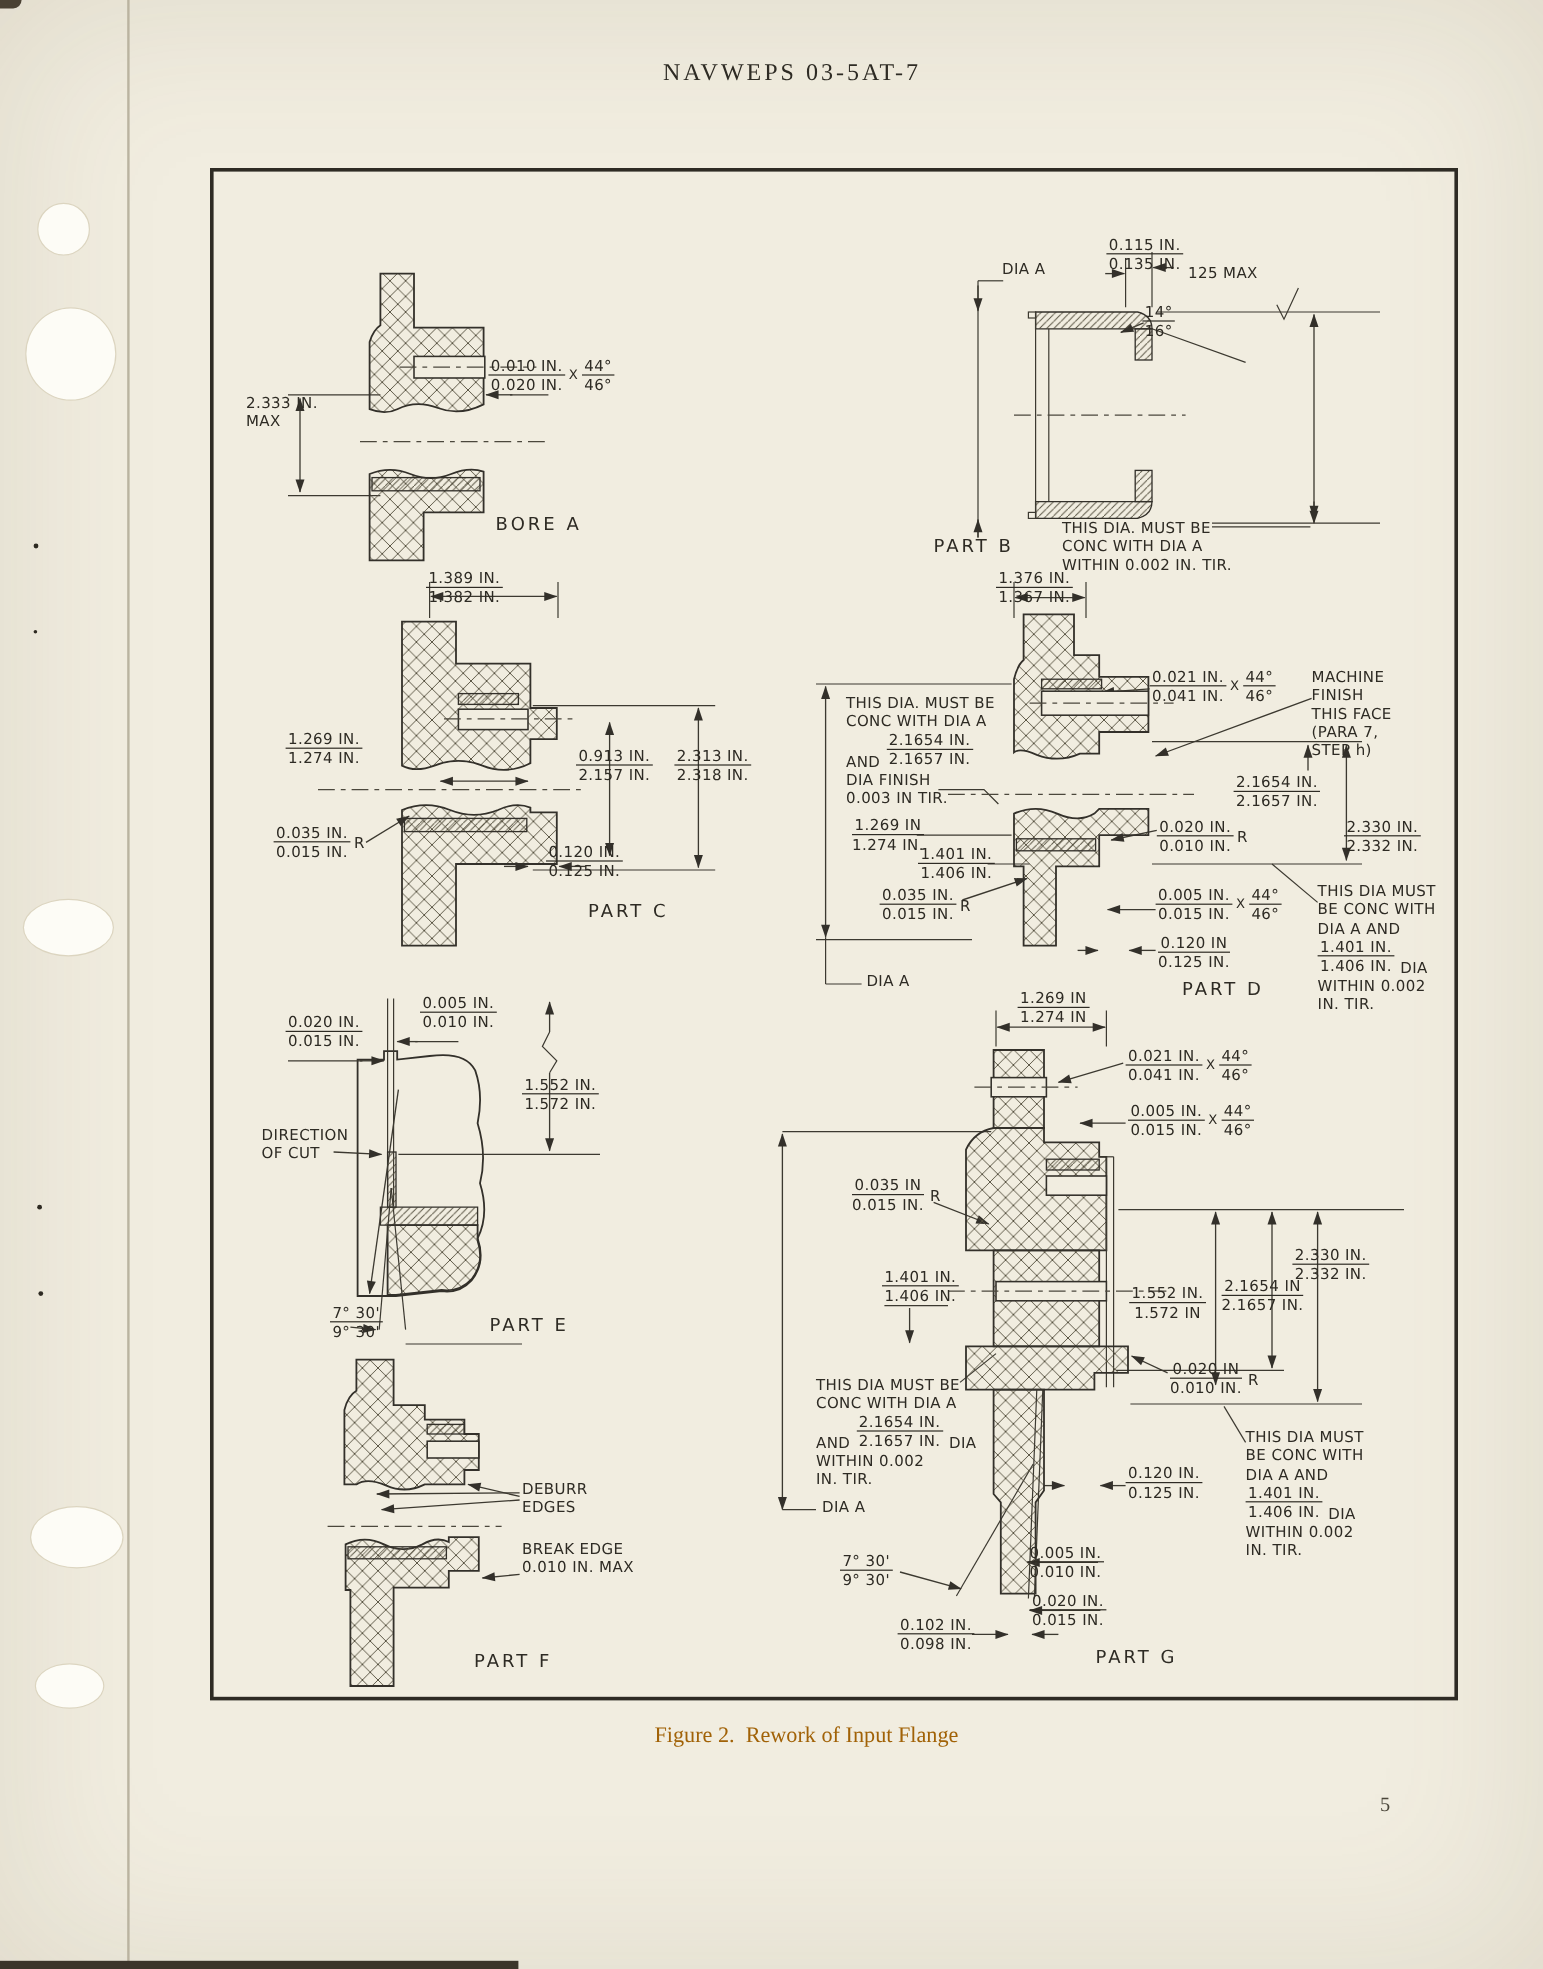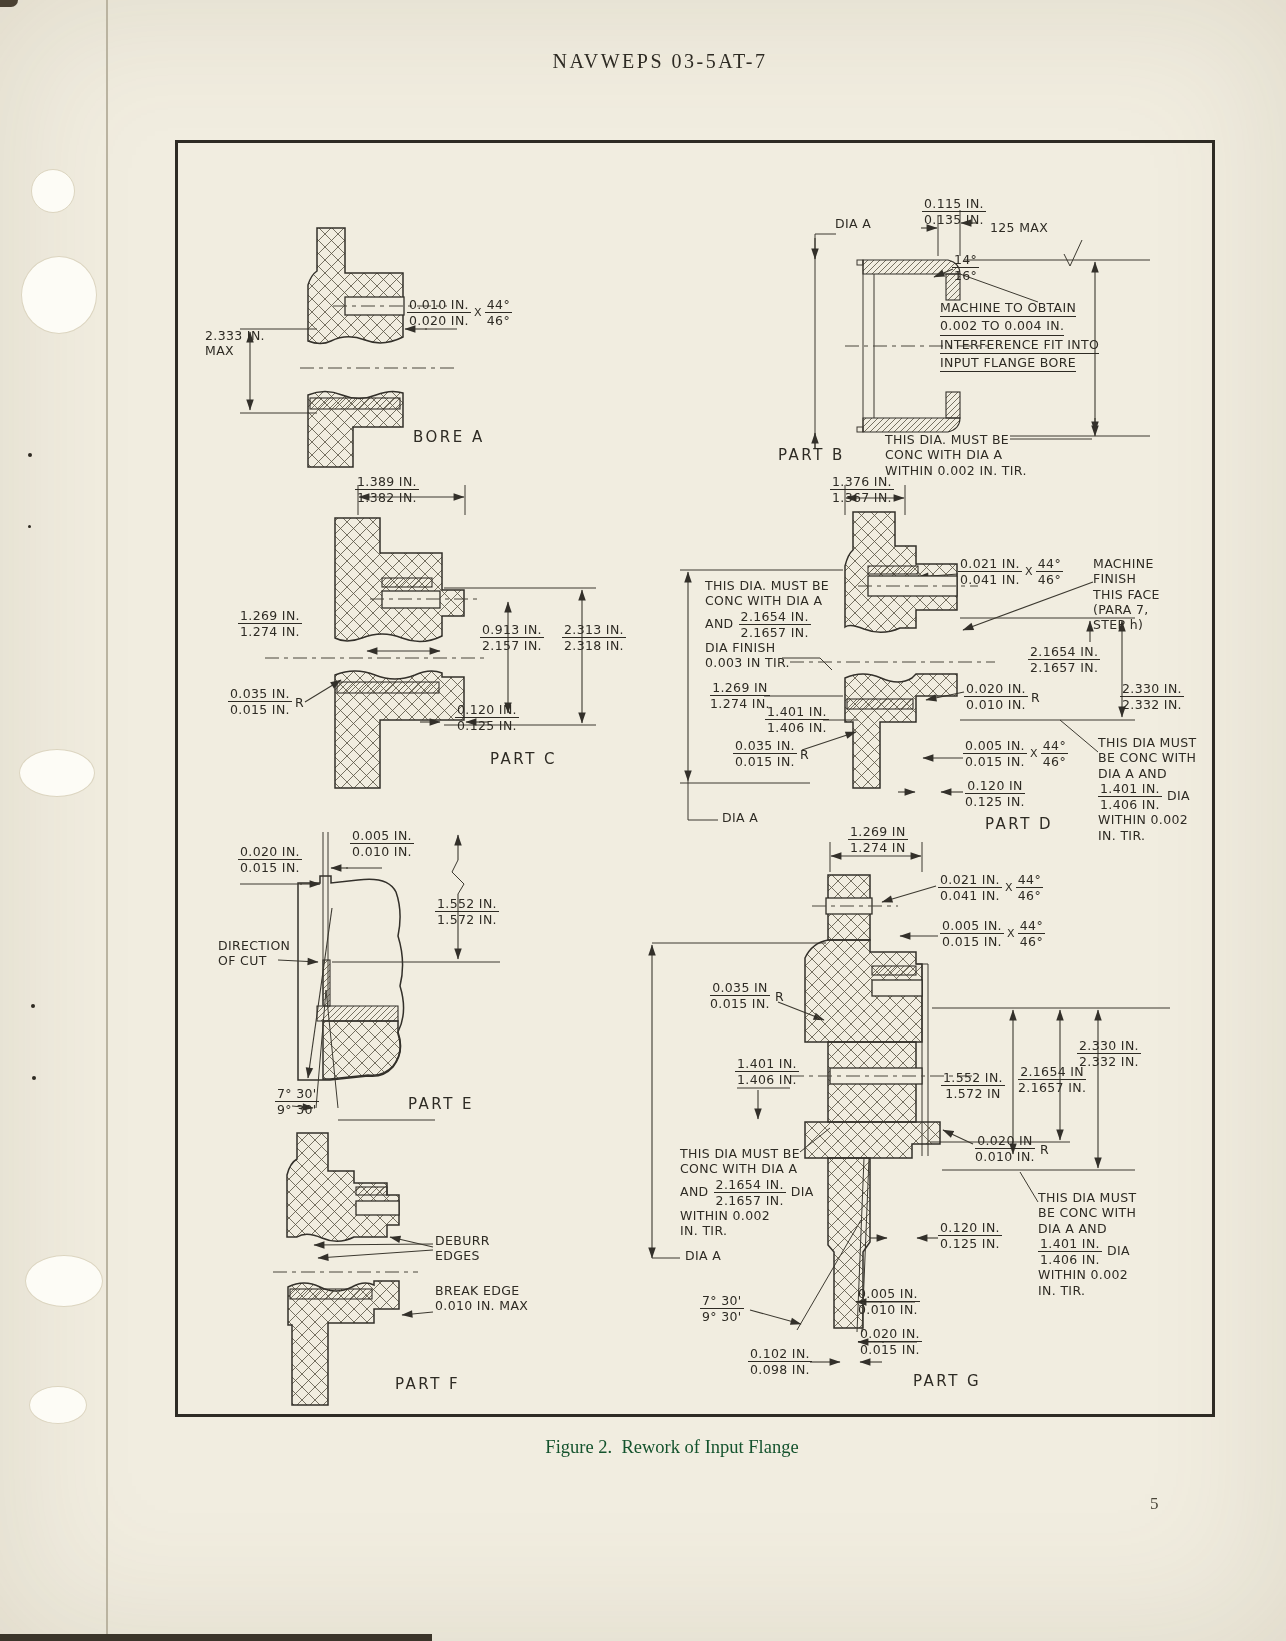--- a/index.html
+++ b/index.html
@@ -7,36 +7,36 @@
         box-shadow:inset 0 0 140px rgba(116,100,64,.14);font-family:"DejaVu Sans",sans-serif}
   .fold{position:absolute;left:106px;top:0;width:2px;height:1641px;background:#bab3a0}
   .hole{position:absolute;background:#fdfcf6;border:1px solid #dcd5c0;border-radius:50%}
   .speck{position:absolute;background:#2e2a22;border-radius:50%}
   .chip-tl{position:absolute;left:0;top:0;width:18px;height:7px;background:#4a4133;border-radius:0 0 8px 0}
   .strip-bl{position:absolute;left:0;top:1634px;width:432px;height:7px;background:#3b352a}
   .frame{position:absolute;left:175px;top:140px;width:1034px;height:1271px;border:3px solid #2e2b24}
   .hdr{position:absolute;left:175px;top:50px;width:970px;text-align:center;
        font-family:"Liberation Serif",serif;font-size:20px;letter-spacing:2.5px;color:#2e2b24}
   .cap{position:absolute;left:140px;top:1437px;width:1064px;text-align:center;white-space:pre;
-       font-family:"Liberation Serif",serif;font-size:18.5px;color:#14532d}
+       font-family:"Liberation Serif",serif;font-size:18.5px;color:#a16207}
   .pgnum{position:absolute;left:1150px;top:1494px;width:40px;font-family:"Liberation Serif",serif;
        font-size:17px;color:#4a463a}
   .draw{position:absolute;overflow:visible}
   .lb{position:absolute;color:#2e2b24;font-size:12.5px;line-height:1.22;letter-spacing:.35px;white-space:nowrap}
   .ctr{text-align:left}
   .pl{font-size:15px;letter-spacing:2.5px}
   .fr{display:inline-flex;flex-direction:column;align-items:center;text-align:center;vertical-align:top}
   .fr .t{border-bottom:1.4px solid #2e2b24;padding:0 2px}
   .fr .b{padding:0 2px}
   .cmb{display:inline-flex;align-items:flex-start;gap:3px}
   .x{font-size:11px;margin-top:9px}
   .rr{font-size:12.5px;margin-top:9px}
   .nt .ln{white-space:nowrap}
   .nt .row{display:flex;align-items:flex-start;gap:5px}
-  .nt .row .w{margin-top:7px}
+  .nt .row .w{margin-top:18px}
   .un .ln{border-bottom:1.2px solid #2e2b24;display:inline-block}
   svg .sec{fill:url(#xh);stroke:#33302a;stroke-width:1.5}
   svg .secd{fill:url(#dh);stroke:#33302a;stroke-width:1.1}
   svg .wht{fill:#f1ede0;stroke:#33302a;stroke-width:1.3}
   svg .thin{stroke:#3c3930;stroke-width:1;fill:none}
   svg .dim{stroke:#3c3930;stroke-width:1.1;fill:none}
   svg .cl{stroke:#4b473c;stroke-width:1;stroke-dasharray:14 5 4 5;fill:none}
 </style>
 </head>
 <body>
@@ -150,26 +150,20 @@
         <span class="t">0.115 IN.</span>
         <span class="b">0.135 IN.</span>
       </span>
   </div>
   <div class="lb" style="left:990px;top:220px">125 MAX</div>
   <div class="lb" style="left:952px;top:252px">
     <span class="fr">
         <span class="t">14°</span>
         <span class="b">16°</span>
       </span>
-  </div>
-  <div class="lb nt un" style="left:940px;top:299px;line-height:1.38">
-    <div><span class="ln">MACHINE TO OBTAIN</span></div>
-    <div><span class="ln">0.002 TO 0.004 IN.</span></div>
-    <div><span class="ln">INTERFERENCE FIT INTO</span></div>
-    <div><span class="ln">INPUT FLANGE BORE</span></div>
   </div>
   <div class="lb nt" style="left:885px;top:432px">
     <div class="ln">THIS DIA. MUST BE</div>
     <div class="ln">CONC WITH DIA A</div>
     <div class="ln">WITHIN 0.002 IN. TIR.</div>
   </div>
   <div class="lb pl" style="left:778px;top:446px">PART B</div>
 
   
   <svg class="draw" style="left:230px;top:470px" width="440" height="330" viewBox="0 0 440 330">

